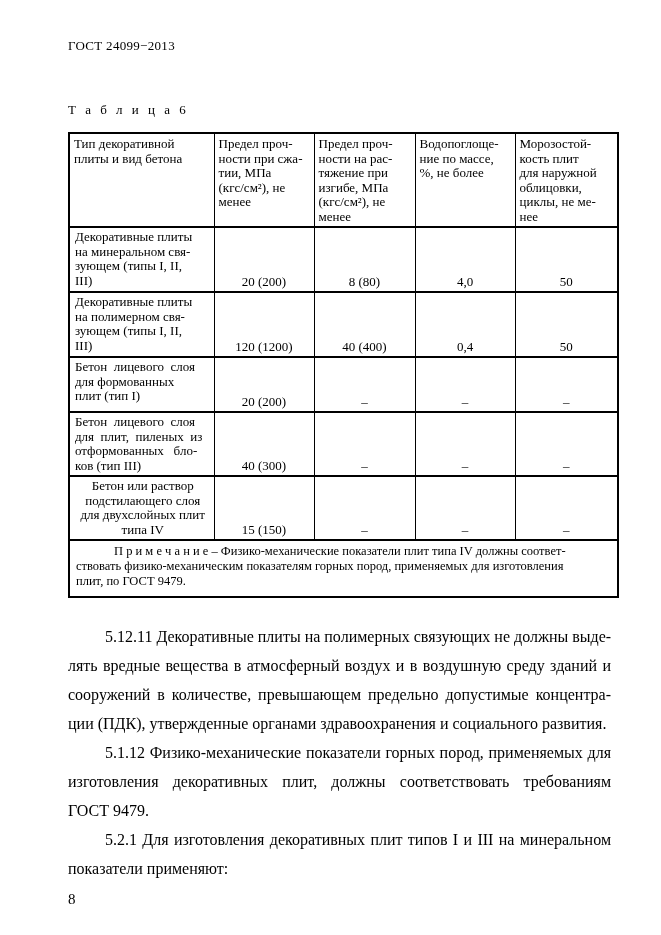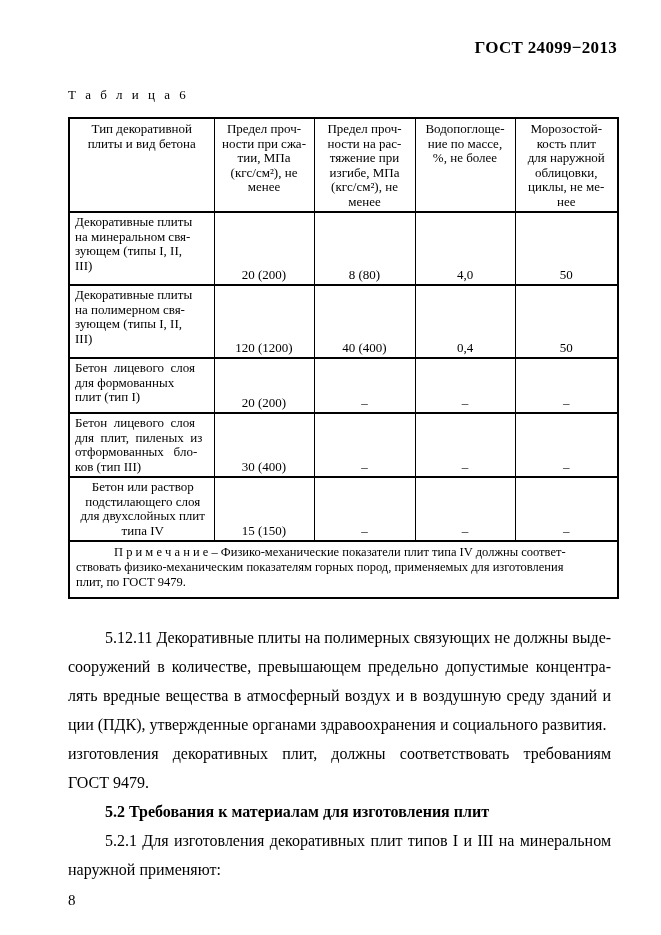--- a/index.html
+++ b/index.html
@@ -12,57 +12,56 @@
   .page {
     position: relative;
     width: 661px;
     height: 935px;
     background: #ffffff;
     box-sizing: border-box;
     padding: 38px 44px 0 68px;
     overflow: hidden;
   }
   .doc-number {
-    font-size: 17px;
-    font-weight: bold;
+    font-size: 13px;
+    font-weight: normal;
     letter-spacing: 0.3px;
-    text-align: right;
   }
   .table-caption {
-    margin-top: 29px;
+    margin-top: 48px;
     font-size: 13px;
     letter-spacing: 3px;
   }
   table.gost-table {
     margin-top: 14px;
     border-collapse: collapse;
     table-layout: fixed;
     width: 549px;
     font-size: 13px;
     line-height: 14.5px;
   }
   table.gost-table, table.gost-table tr {
     border: 2px solid #000;
   }
   thead tr { border-bottom: 2px solid #000; height: 87px; }
   tbody tr { border-top: 2px solid #000; }
-  tr.r1, tr.r2 { height: 73px; }
+  tr.r1, tr.r2 { height: 65px; }
   tr.r3 { height: 55px; }
   tr.r4, tr.r5 { height: 58px; }
   tr.note-row { height: 57px; }
   th, td {
     border-left: 1px solid #000;
     border-right: 1px solid #000;
     padding: 2px 4px;
     box-sizing: border-box;
   }
   th {
     font-weight: normal;
     vertical-align: top;
-    text-align: center;
+    text-align: left;
     white-space: pre-wrap;
     padding-top: 3px;
   }
   td.name {
     vertical-align: top;
     text-align: left;
     white-space: pre-wrap;
     padding-left: 5px;
     padding-right: 3px;
   }
@@ -171,21 +170,21 @@
         <td class="val">20 (200)</td>
         <td class="val">–</td>
         <td class="val">–</td>
         <td class="val">–</td>
       </tr>
       <tr class="r4">
         <td class="name">Бетон  лицевого  слоя
 для  плит,  пиленых  из
 отформованных   бло-
 ков (тип III)</td>
-        <td class="val">30 (400)</td>
+        <td class="val">40 (300)</td>
         <td class="val">–</td>
         <td class="val">–</td>
         <td class="val">–</td>
       </tr>
       <tr class="r5">
         <td class="name center">Бетон или раствор
 подстилающего слоя
 для двухслойных плит
 типа IV</td>
         <td class="val">15 (150)</td>
@@ -197,32 +196,30 @@
         <td class="note-cell" colspan="5">П р и м е ч а н и е – Физико-механические показатели плит типа IV должны соответ-
 ствовать физико-механическим показателям горных пород, применяемых для изготовления
 плит, по ГОСТ 9479.</td>
       </tr>
     </tbody>
   </table>
 
   <div class="paragraphs">
     <div>
       <div class="line first">5.12.11 Декоративные плиты на полимерных связующих не должны выде-</div>
+      <div class="line">лять вредные вещества в атмосферный воздух и в воздушную среду зданий и</div>
       <div class="line">сооружений  в количестве, превышающем предельно допустимые концентра-</div>
-      <div class="line">лять вредные вещества в атмосферный воздух и в воздушную среду зданий и</div>
       <div class="line last">ции (ПДК), утвержденные органами здравоохранения и социального развития.</div>
     </div>
     <div>
+      <div class="line first">5.1.12  Физико-механические показатели горных пород, применяемых для</div>
       <div class="line">изготовления  декоративных  плит,  должны  соответствовать  требованиям</div>
       <div class="line last">ГОСТ 9479.</div>
     </div>
     <div>
-      <div class="line last first bold">5.2 Требования к материалам для изготовления плит</div>
-    </div>
-    <div>
       <div class="line first">5.2.1 Для изготовления декоративных плит типов I и III на минеральном</div>
-      <div class="line last">наружной применяют:</div>
+      <div class="line last">показатели применяют:</div>
     </div>
   </div>
 
   <div class="page-number">8</div>
 
 </div>
 
 </body></html>

